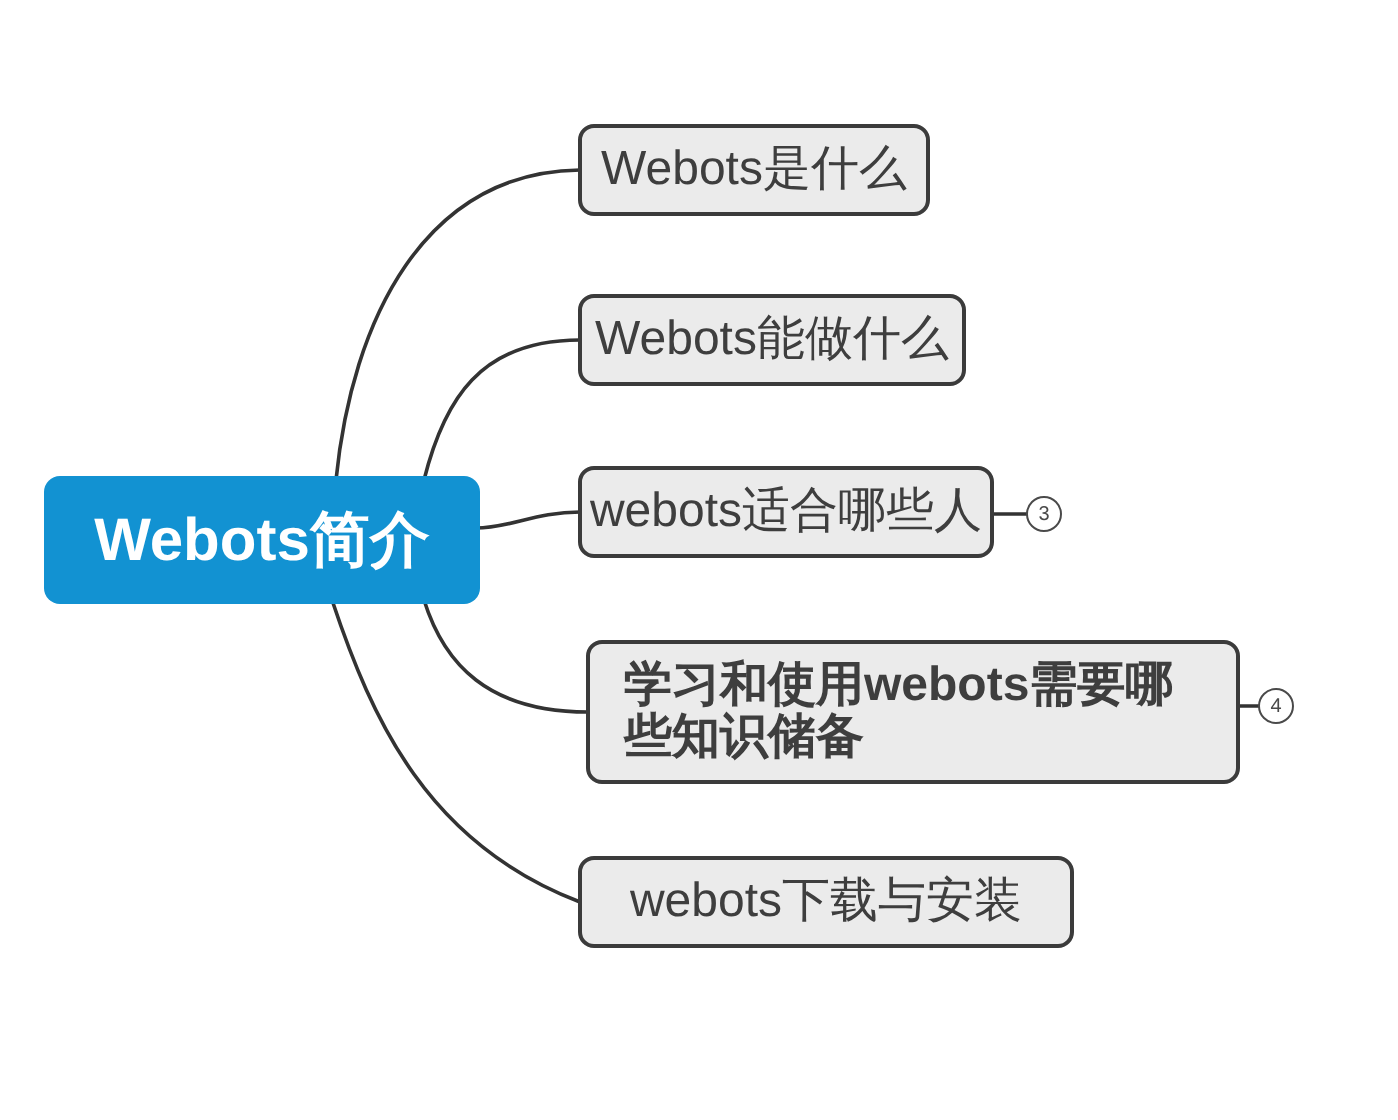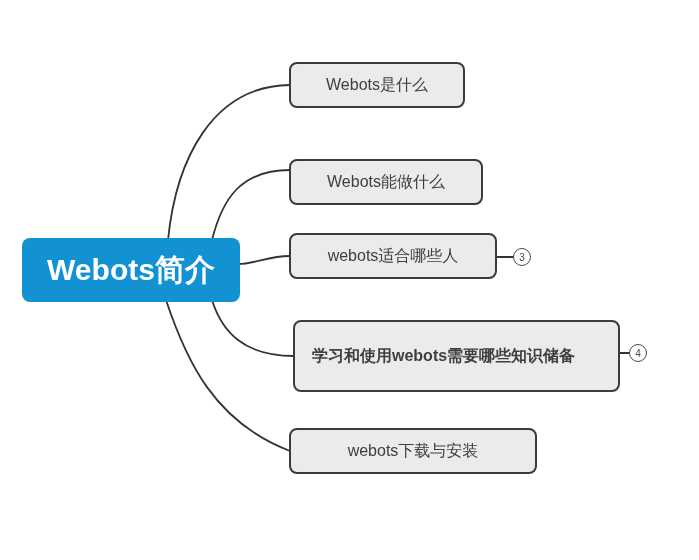--- a/index.html
+++ b/index.html
@@ -42,35 +42,35 @@
     justify-content: center;
     cursor: default;
   }
   .topic {
     position: absolute;
     box-sizing: border-box;
     background: #EBEBEB;
     border: 2px solid #3B3B3B;
     border-radius: 8px;
     color: #3E3E3E;
-    font-size: 16px;
+    font-size: 24px;
     display: flex;
     align-items: center;
     justify-content: center;
     cursor: default;
     line-height: 26px;
   }
   .t1 { left: 289px; top: 62px;  width: 176px; height: 46px; }
-  .t2 { left: 289px; top: 147px; width: 194px; height: 46px; margin-top: 12px; }
+  .t2 { left: 289px; top: 147px; width: 194px; height: 46px; }
   .t3 { left: 289px; top: 233px; width: 208px; height: 46px; }
   .t4 {
     left: 293px; top: 320px; width: 327px; height: 72px;
     font-weight: bold;
     justify-content: flex-start;
-    text-align: right;
+    text-align: left;
     padding: 0 17px;
   }
   .t5 { left: 289px; top: 428px; width: 248px; height: 46px; }
   .badge {
     position: absolute;
     width: 18px; height: 18px;
     box-sizing: border-box;
     background: #ffffff;
     border: 1px solid #4A4A4A;
     border-radius: 50%;

